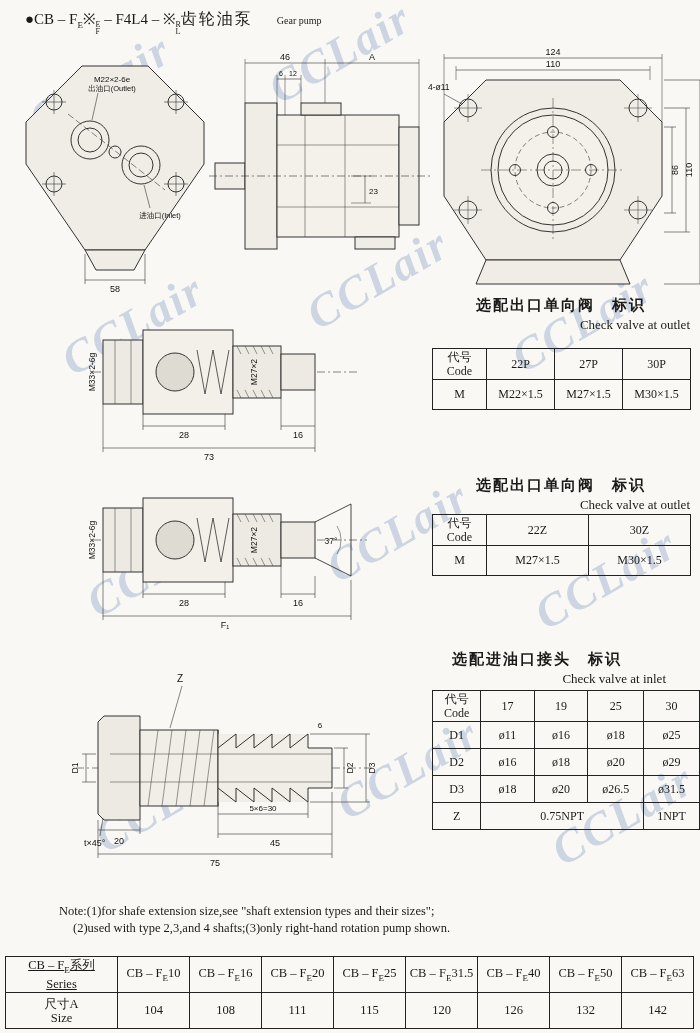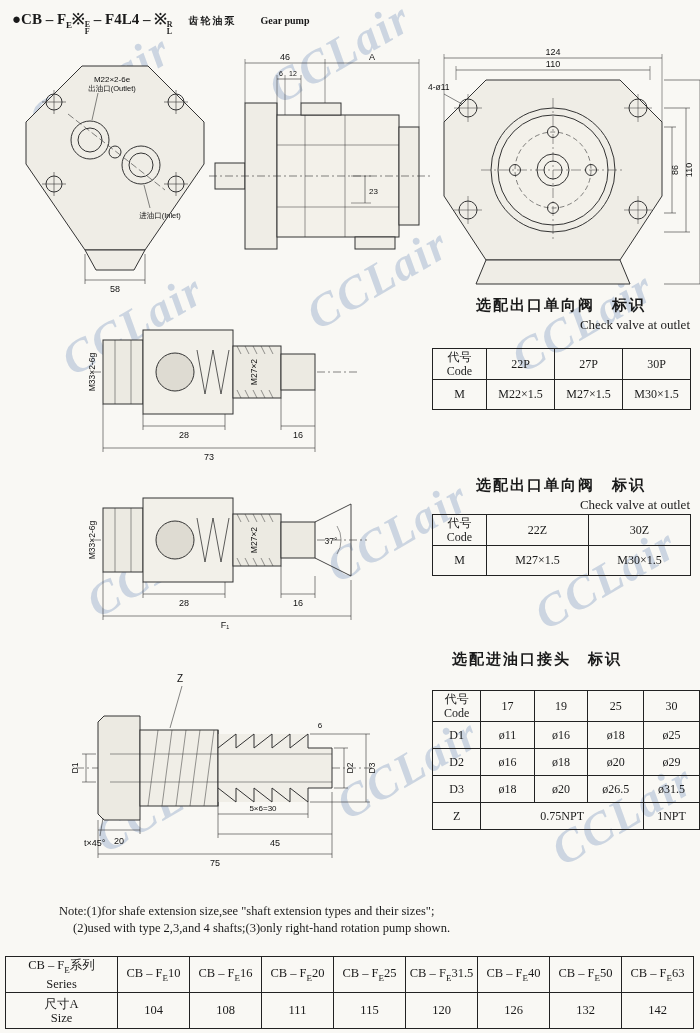--- a/index.html
+++ b/index.html
@@ -2,35 +2,35 @@
 <html><head>
 <meta charset="utf-8">
 <style>
   * { margin:0; padding:0; box-sizing:border-box; }
   html,body { background:#ffffff; }
   body { font-family:"Liberation Serif", serif; }
   .page { position:relative; width:700px; height:1033px; background:#f9f8f4; overflow:hidden; color:#1a1a1a; }
   .wm { position:absolute; font-family:"Liberation Serif", serif; font-weight:bold; font-style:italic;
         font-size:46px; letter-spacing:2px; color:rgba(125,152,190,0.36);
         transform:rotate(-30deg); pointer-events:none; white-space:nowrap; }
-  .header { position:absolute; left:12px; top:8px; font-size:15px; font-weight:bold; white-space:nowrap; }
+  .header { position:absolute; left:25px; top:8px; font-size:15px; font-weight:normal; white-space:nowrap; }
   .stack { display:inline-flex; flex-direction:column; vertical-align:-3px; font-size:8px; line-height:7px; }
   .msub { font-size:9px; }
-  .hcn { margin-left:16px; font-size:10px; letter-spacing:2px; }
+  .hcn { font-size:16px; letter-spacing:2px; }
   .hen { margin-left:24px; font-size:10px; }
   .sec-title { position:absolute; text-align:center; }
   .sec-title .cn { font-size:15px; font-weight:bold; letter-spacing:2px;font-family:Liberation Serif, serif; }
   .sec-title .en { font-size:13px; margin-top:2px;text-align:right; }
   table.dt { position:absolute; border-collapse:collapse; }
   table.dt td { border:1px solid #222; text-align:center; font-size:12px; padding:1px 2px; height:30px; }
   .blk { display:block; line-height:14px; }
   .c54 { width:54px; } .c68 { width:68px; } .c102 { width:102px; } .c51 { width:63px; }
   table.t3 td { height:27px; }
   table.st td { height:36px; font-size:12.5px; }
-  .sc1 { width:112px; } .scm { width:72px; }
+  .sc1 { width:112px;text-decoration:underline; } .scm { width:72px; }
   .ssub { font-size:9px; }
   svg { position:absolute; overflow:visible; }
   svg text { font-family:"Liberation Sans", sans-serif; fill:#111; }
   .notes { position:absolute; left:45px; top:903px; font-size:12.5px; line-height:17px; width:630px; }
   .ind1 { padding-left:14px; } .ind2 { padding-left:28px; }
 </style>
 </head>
 <body>
 
 <div class="page">
@@ -265,20 +265,21 @@
     <text x="14" y="190" font-size="9">t×45°</text>
     <text x="49" y="188" font-size="9" text-anchor="middle">20</text>
     <text x="193" y="155" font-size="8" text-anchor="middle">5×6=30</text>
     <text x="250" y="72" font-size="8" text-anchor="middle">6</text>
     <text x="205" y="190" font-size="9" text-anchor="middle">45</text>
     <text x="145" y="210" font-size="9" text-anchor="middle">75</text>
   </svg>
 
   <div class="sec-title" style="left:408px;top:650px;width:258px">
     <div class="cn">选配进油口接头　标识</div>
+    <div class="en">Check valve at inlet</div>
   </div>
 
   <table class="dt t3" style="left:432px;top:690px">
     <tbody>
         <tr>
       <td class="c54">
             <span class="blk">代号</span>
             <span class="blk">Code</span>
           </td>
       <td class="c51">17</td>

